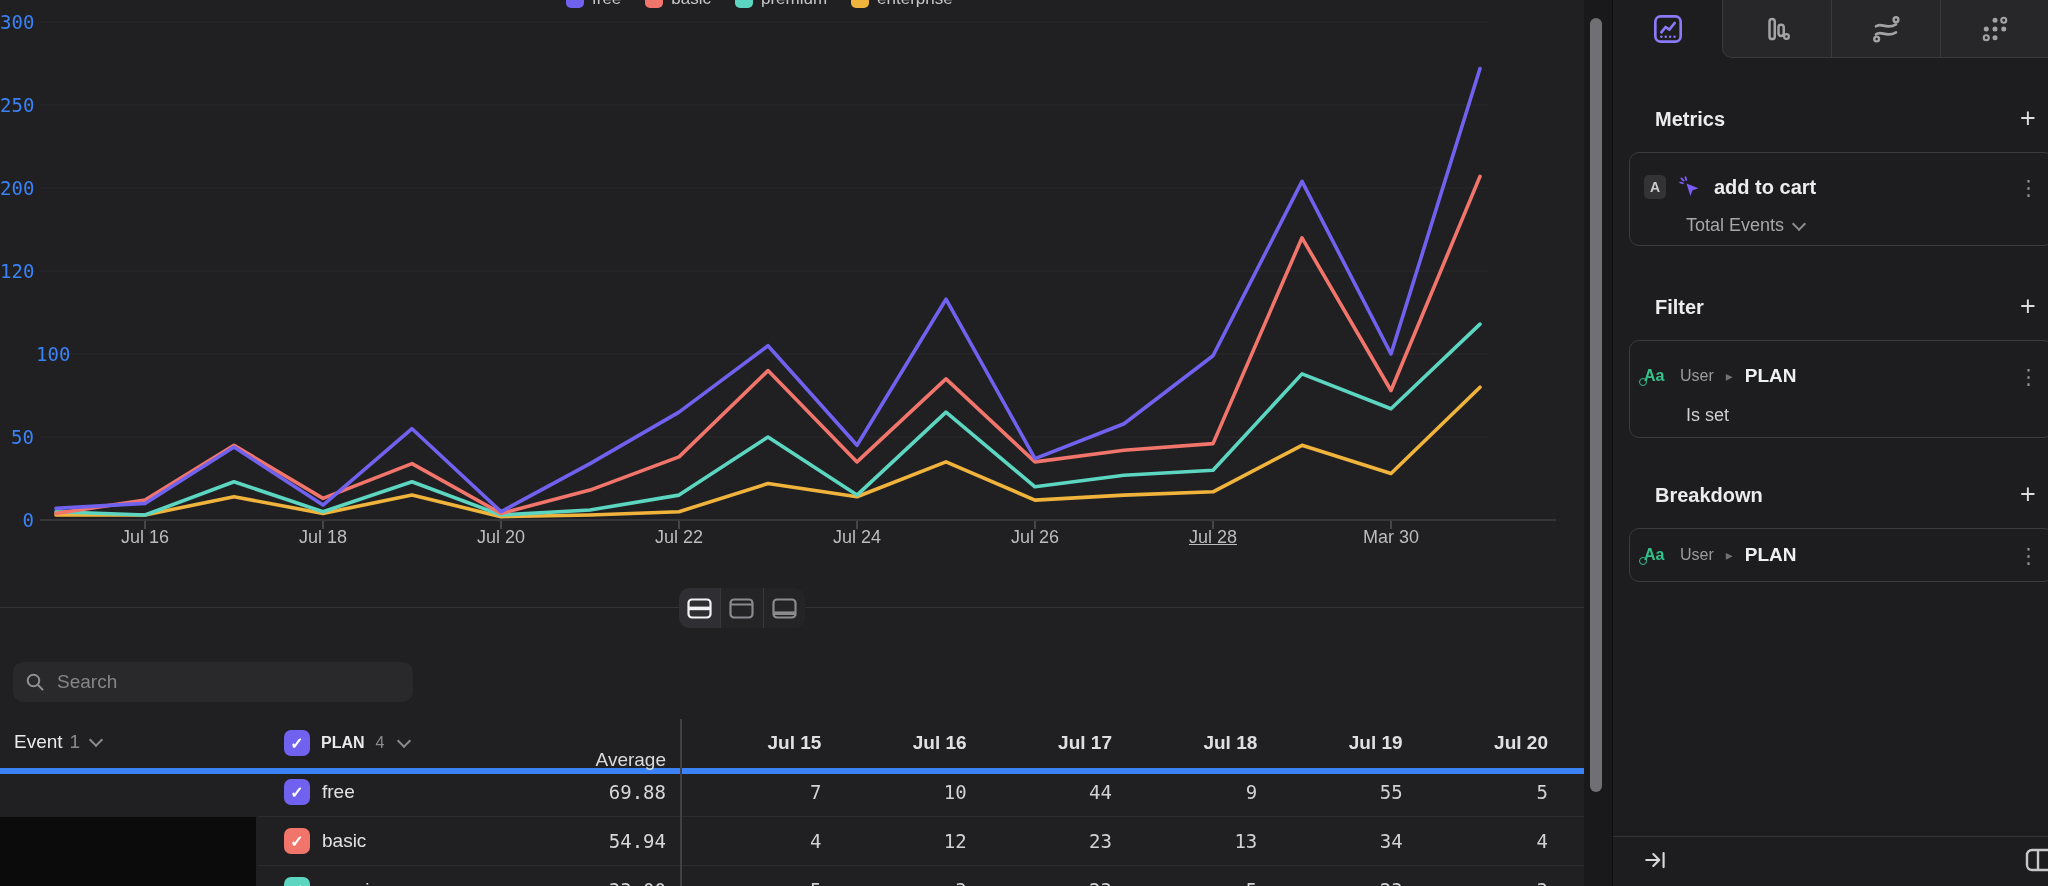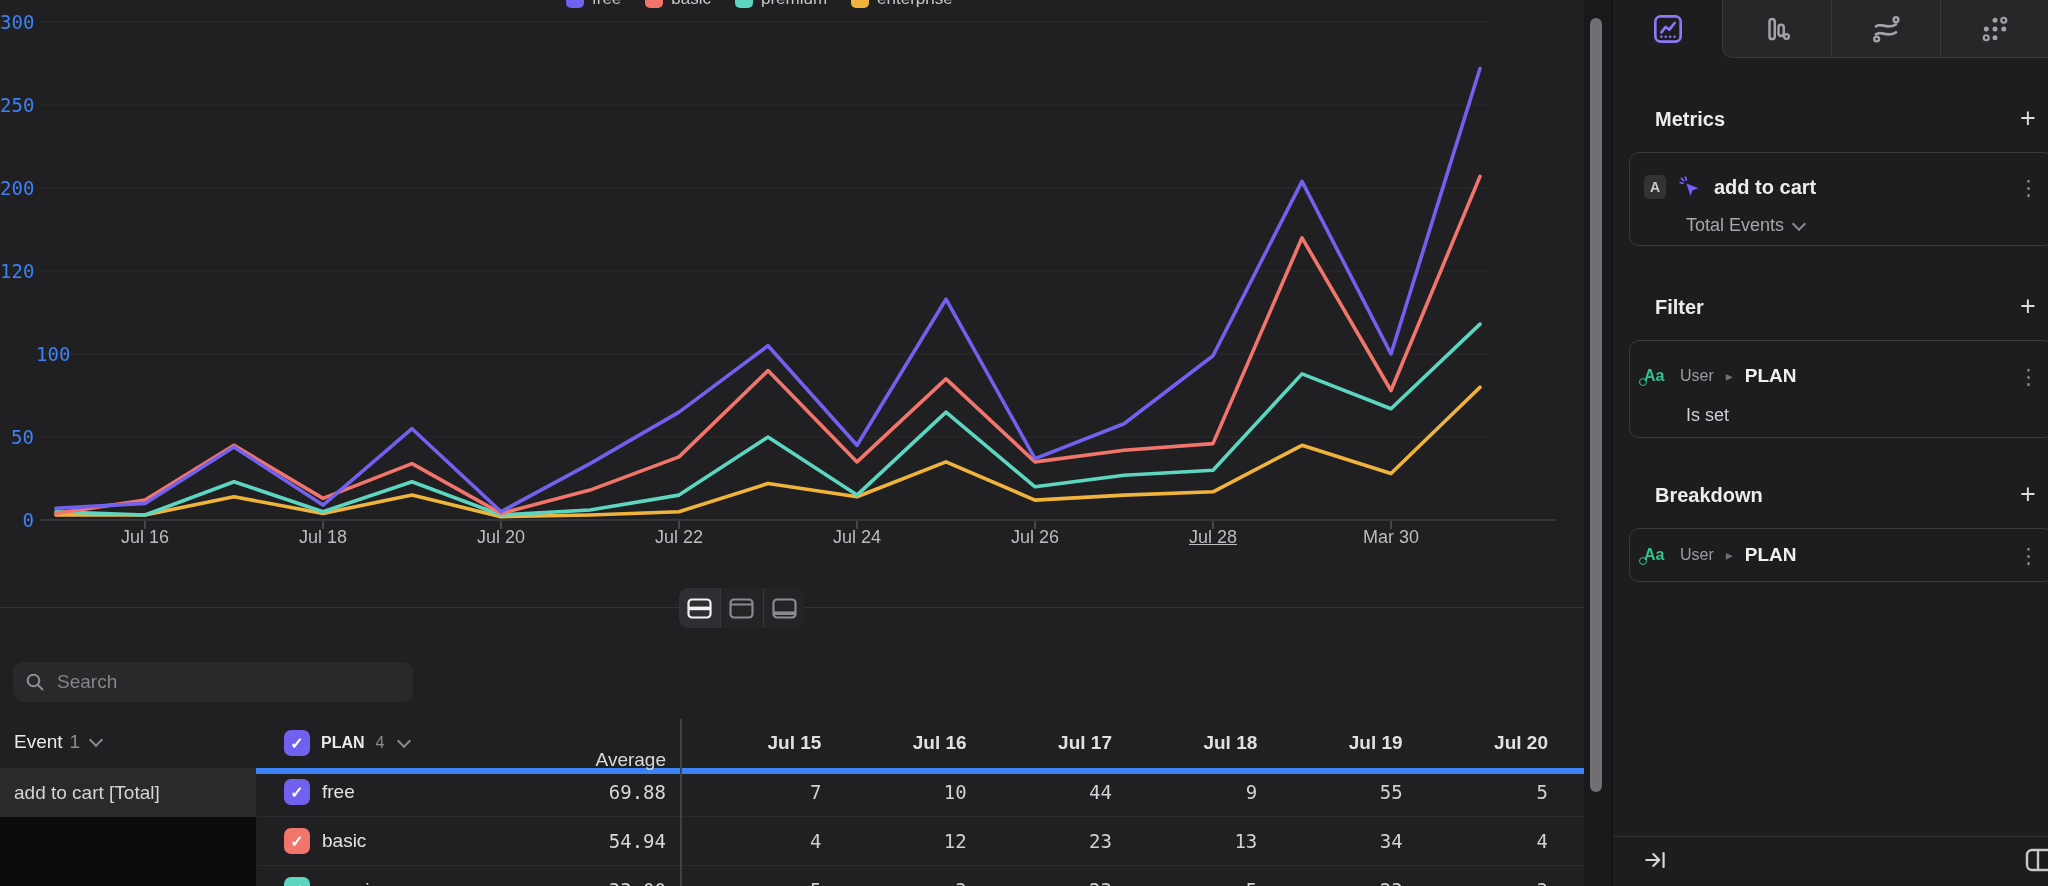--- a/index.html
+++ b/index.html
@@ -207,21 +207,20 @@
       <div class="datecols date-head" id="date-heads">
           <div>Jul 15</div>
           <div>Jul 16</div>
           <div>Jul 17</div>
           <div>Jul 18</div>
           <div>Jul 19</div>
           <div>Jul 20</div>
         </div>
     </div>
 
-    <div class="event-cell">add to cart [Total]</div>
     <div class="black-cell"></div>
     <div id="rows">
         <div class="trow" style="top: 768px;">
           <div class="rowline"></div>
           <div class="rname">
             <span class="checkbox" style="background: rgb(113, 97, 239);">✓</span>
             <span>free</span>
           </div>
           <div class="avg-col avg mono">69.88</div>
           <div class="datecols vals mono">

